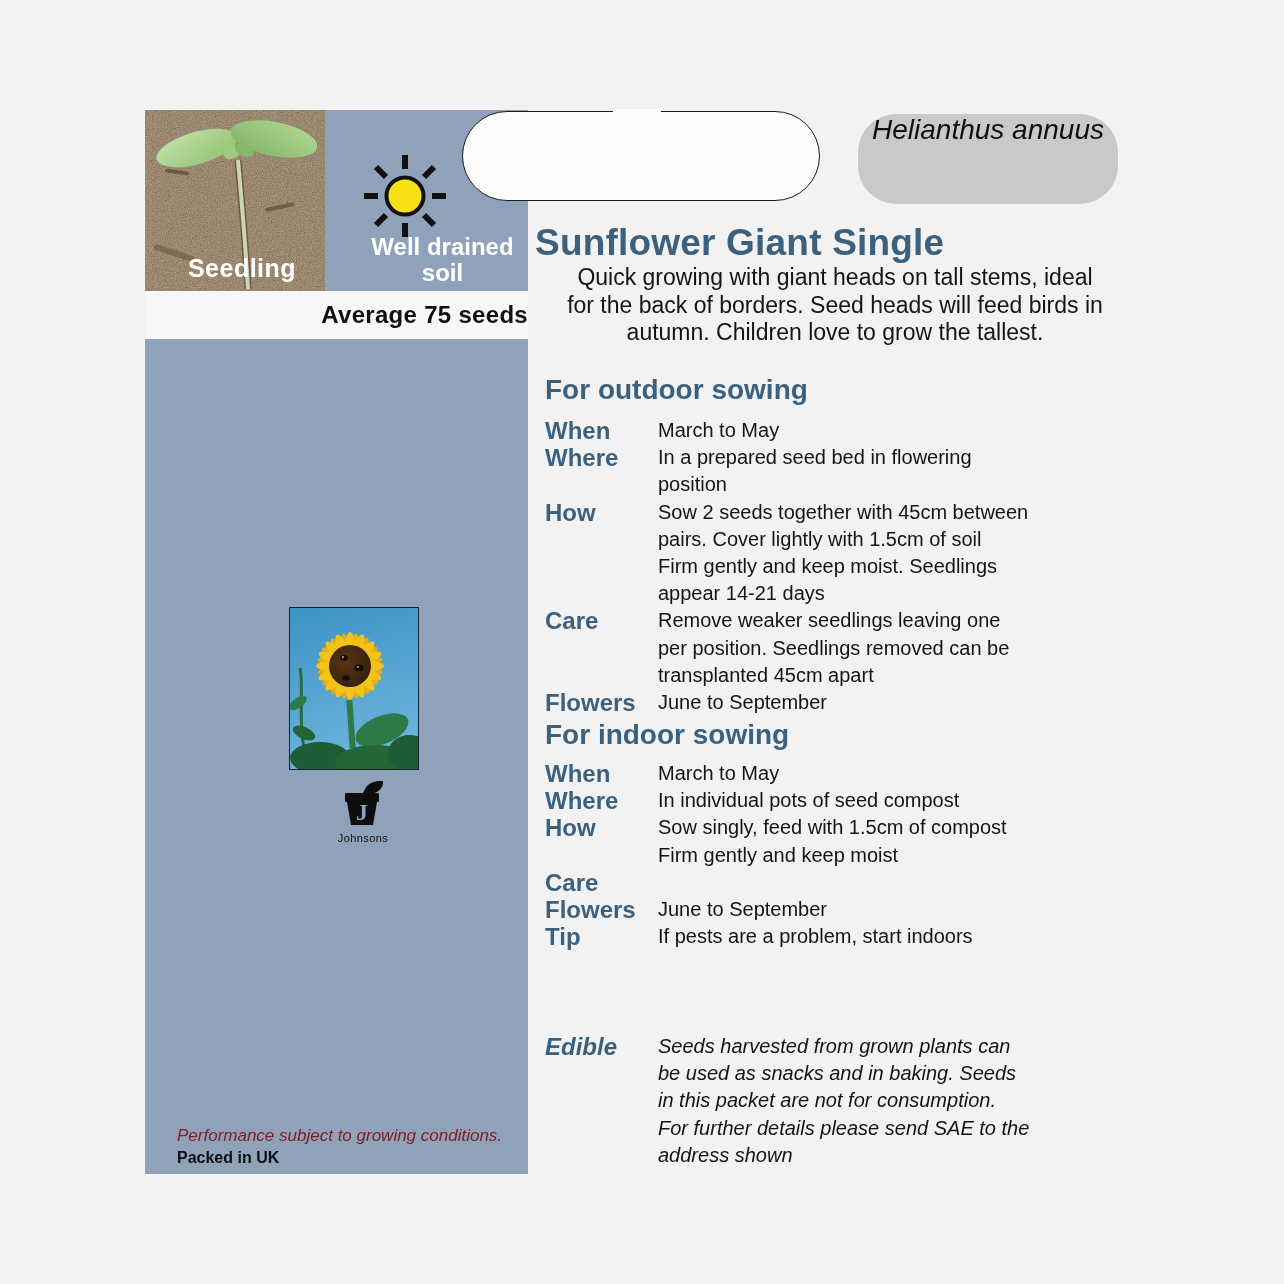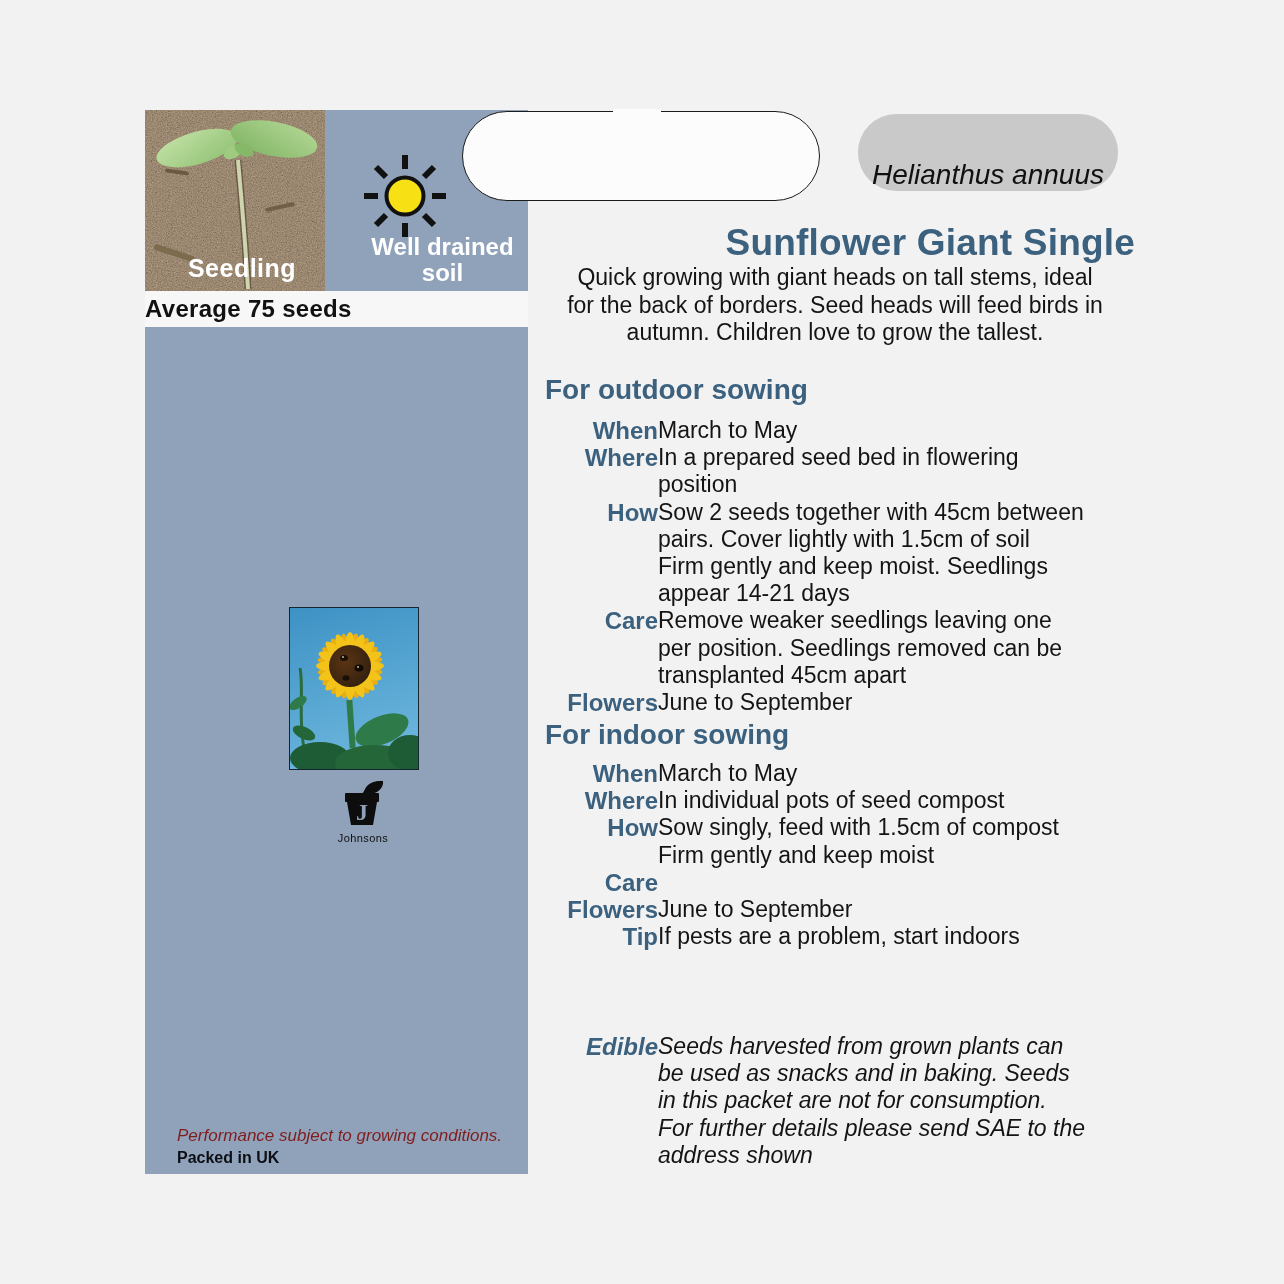--- a/index.html
+++ b/index.html
@@ -8,56 +8,56 @@
 
   
   .seedling-photo{position:absolute;left:145px;top:110px;width:180px;height:181px;overflow:hidden;}
   .seedling-photo svg{display:block;}
   .photo-caption{position:absolute;left:30px;right:16px;bottom:8px;text-align:center;
     color:#ffffff;font-weight:bold;font-size:25px;letter-spacing:0.5px;}
   .soilbox{position:absolute;left:325px;top:110px;width:203px;height:181px;background:#90a2ba;}
   .sun-icon{position:absolute;left:357px;top:148px;}
   .soil-label{position:absolute;left:325px;top:234px;width:235px;text-align:center;
     color:#ffffff;font-weight:bold;font-size:24px;line-height:26px;white-space:pre-line;}
-  .seeds-strip{position:absolute;left:145px;top:291px;width:383px;height:36px;background:#f7f7f7;
-    display:flex;align-items:center;justify-content:flex-start;}
+  .seeds-strip{position:absolute;left:145px;top:291px;width:383px;height:48px;background:#f7f7f7;
+    display:flex;align-items:center;justify-content:flex-end;}
   .seeds-strip span{font-weight:bold;font-size:24px;color:#111111;letter-spacing:0.3px;}
   .bluepanel{position:absolute;left:145px;top:327px;width:383px;height:847px;background:#90a2ba;}
   .sunflower-photo{position:absolute;left:289px;top:607px;width:128px;height:161px;
     border:1px solid #16242e;box-sizing:content-box;}
   .brand-block{position:absolute;left:323px;top:779px;width:80px;text-align:center;}
   .brand-name{font-size:11px;color:#0e0e0e;margin-top:1px;letter-spacing:0.4px;}
   .perf-note{position:absolute;left:177px;top:1126px;width:360px;font-style:italic;
     font-size:17px;color:#7f1d1d;}
   .packed-note{position:absolute;left:177px;top:1149px;width:300px;font-weight:bold;
     font-size:16px;color:#0b0f14;}
 
   
   .oval{position:absolute;left:462px;top:111px;width:358px;height:90px;background:#fcfcfc;
     border:1.6px solid #1b1b1b;border-radius:46px;box-sizing:border-box;}
   .oval-gap{position:absolute;top:-3px;left:150px;width:48px;height:7px;background:#fcfcfc;}
-  .pill{position:absolute;left:858px;top:114px;width:260px;height:77px;background:#c9c9c9;
-    border-radius:38px;display:flex;align-items:flex-end;justify-content:center;}
+  .pill{position:absolute;left:858px;top:114px;width:260px;height:90px;background:#c9c9c9;
+    border-radius:38px;display:flex;align-items:flex-start;justify-content:center;}
   .pill span{font-style:italic;font-size:28px;color:#101010;}
 
   
-  .title{position:absolute;left:535px;top:222px;width:600px;margin:0;text-align:right;
+  .title{position:absolute;left:535px;top:222px;width:600px;margin:0;text-align:left;
     font-size:37px;font-weight:bold;color:#3b617f;letter-spacing:0.2px;}
   .desc{position:absolute;left:533px;top:264px;width:604px;margin:0;text-align:center;
     font-size:23px;line-height:27.5px;color:#141414;white-space:pre-line;}
   .sec-heading{position:absolute;left:545px;margin:0;font-size:28px;font-weight:bold;color:#3b617f;}
   .sec-outdoor{top:374px;}
   .sec-indoor{top:719px;}
   .rows{position:absolute;left:545px;width:600px;}
   .rows-outdoor{top:417px;}
   .rows-indoor{top:760px;}
   .rows-edible{top:1033px;}
   .row{display:grid;grid-template-columns:113px 1fr;}
-  .lbl{font-weight:bold;font-size:24px;line-height:27.2px;color:#3b617f;text-align:right;}
-  .val{font-size:23px;line-height:27.2px;color:#141414;white-space:pre-line;}
+  .lbl{font-weight:bold;font-size:24px;line-height:27.2px;color:#3b617f;}
+  .val{font-size:20px;line-height:27.2px;color:#141414;white-space:pre-line;}
   .rows-edible .lbl,.rows-edible .val{font-style:italic;}
 </style>
 </head>
 <body>
 
 <div class="page">
 
   <div class="bluepanel"></div>
 
   <div class="seedling-photo">

